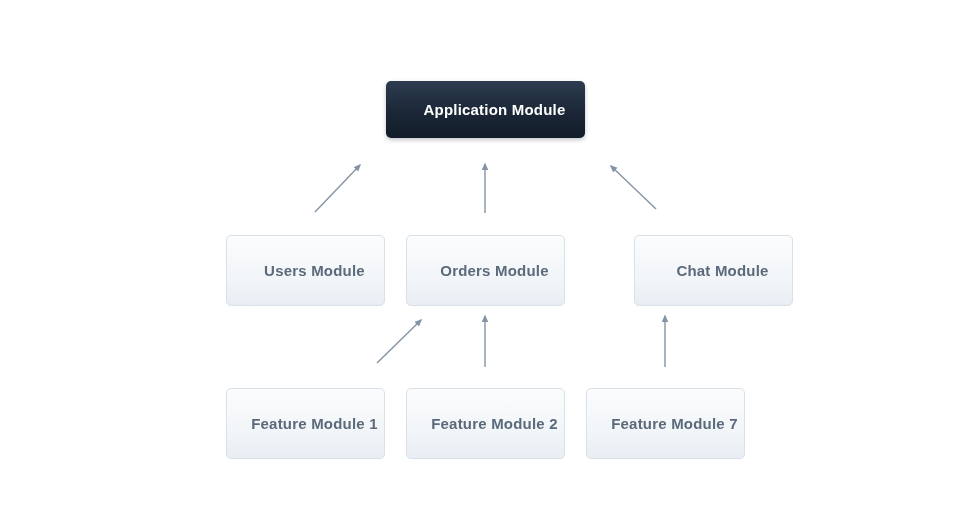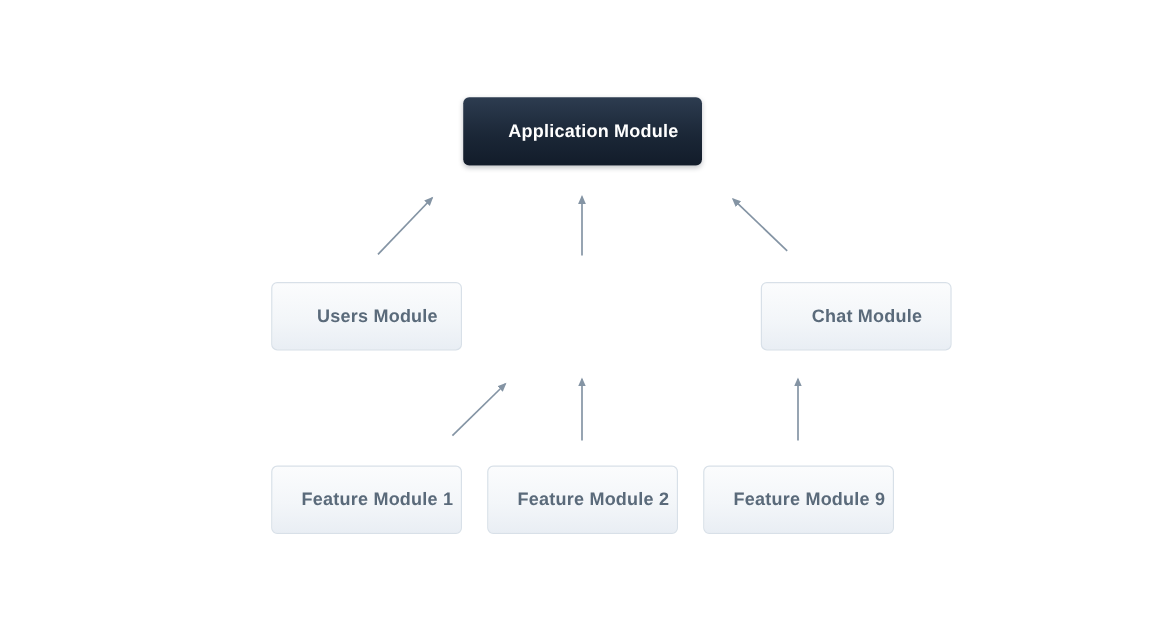--- a/index.html
+++ b/index.html
@@ -36,21 +36,21 @@
   }
   .node.root {
     left: 386px; top: 81px;
     width: 199px; height: 57px;
     border-radius: 5px;
     background: linear-gradient(180deg, #2d3c50 0%, #1b2737 55%, #121c2a 100%);
     color: #ffffff;
     box-shadow: 0 2px 4px rgba(18, 28, 42, 0.25);
   }
   .node.light {
-    width: 159px; height: 57px;
+    width: 159px; height: 71px;
     border: 1px solid #d8e0e8;
     border-radius: 5px;
     background: linear-gradient(180deg, #fbfcfd 0%, #f3f6f9 55%, #e9eef4 100%);
     color: #5a6a7a;
   }
   
   .pos-m1 { left: 226px; top: 235px; }
   .pos-m2 { left: 406px; top: 235px; }
   .pos-m3 { left: 586px; top: 235px; margin-left: 48px; }
   
@@ -73,19 +73,20 @@
     <line x1="485" y1="213" x2="485" y2="164" stroke="#8494a4" stroke-width="1.4" marker-end="url(#arrowhead)"></line>
     <line x1="656" y1="209" x2="611" y2="166" stroke="#8494a4" stroke-width="1.4" marker-end="url(#arrowhead)"></line>
     <line x1="377" y1="363" x2="421" y2="320" stroke="#8494a4" stroke-width="1.4" marker-end="url(#arrowhead)"></line>
     <line x1="485" y1="367" x2="485" y2="316" stroke="#8494a4" stroke-width="1.4" marker-end="url(#arrowhead)"></line>
     <line x1="665" y1="367" x2="665" y2="316" stroke="#8494a4" stroke-width="1.4" marker-end="url(#arrowhead)"></line>
   </svg>
 
   <div class="node root">Application Module</div>
 
   <div class="node light pos-m1">Users Module</div>
+  <div class="node light pos-m2">Orders Module</div>
   <div class="node light pos-m3">Chat Module</div>
 
   <div class="node light pos-f1">Feature Module 1</div>
   <div class="node light pos-f2">Feature Module 2</div>
-  <div class="node light pos-f3">Feature Module 9</div>
+  <div class="node light pos-f3">Feature Module 7</div>
 
 </div>
 
 </body></html>

